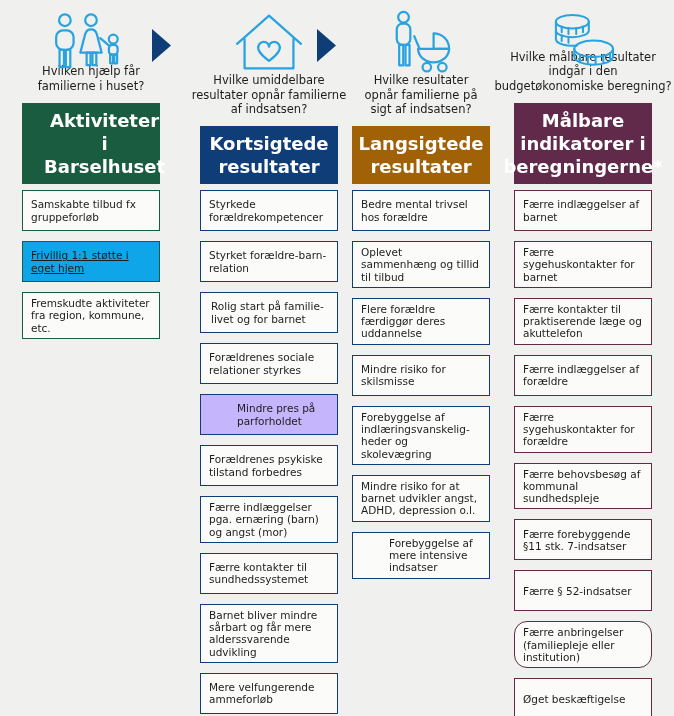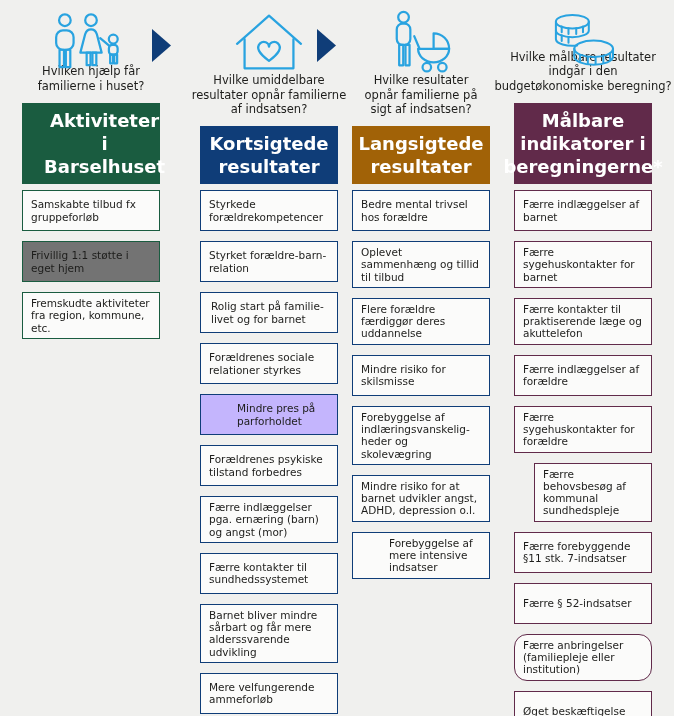--- a/index.html
+++ b/index.html
@@ -116,21 +116,21 @@
     <rect x="67" y="44" width="3" height="9"></rect>
   </svg>
           </div>
       <div class="question">Hvilken hjælp får familierne i huset?</div>
       <div class="header" style="background: rgb(26, 92, 64); padding-left: 31px;">
         <span class="header-label">Aktiviteter i Barselhuset</span>
       </div>
     </div>
     <div class="boxes">
           <div class="box" style="border-color: rgb(26, 92, 64); background: rgb(251, 251, 250);">Samskabte tilbud fx gruppeforløb</div>
-          <div class="box" style="border-color: rgb(26, 92, 64); background: #737373;">Frivillig 1:1 støtte i eget hjem</div>
+          <div class="box" style="border-color: rgb(26, 92, 64); background: #0ea5e9; text-decoration: underline;">Frivillig 1:1 støtte i eget hjem</div>
           <div class="box" style="border-color: rgb(26, 92, 64); background: rgb(251, 251, 250);">Fremskudte aktiviteter fra region, kommune, etc.</div>
         </div>
   </div>
 
   <div class="col">
     <div class="top">
       <div class="icon-row" style="color: rgb(41, 163, 224);">
             <svg width="76" height="62" viewBox="0 0 78 66" fill="none" stroke="currentColor" stroke-width="2.4" stroke-linejoin="round" stroke-linecap="round">
     <path d="M5 35 L39 5 L73 35"></path>
     <path d="M13 30 V61 H65 V30"></path>
@@ -205,21 +205,21 @@
       <div class="header" style="background: rgb(97, 42, 74);">
         <span class="header-label">Målbare indikatorer i beregningerne*</span>
       </div>
     </div>
     <div class="boxes">
           <div class="box" style="border-color: rgb(97, 42, 74); background: rgb(251, 251, 250);">Færre indlæggelser af barnet</div>
           <div class="box" style="border-color: rgb(97, 42, 74); background: rgb(251, 251, 250);">Færre sygehuskontakter for barnet</div>
           <div class="box" style="border-color: rgb(97, 42, 74); background: rgb(251, 251, 250);">Færre kontakter til praktiserende læge og akuttelefon</div>
           <div class="box" style="border-color: rgb(97, 42, 74); background: rgb(251, 251, 250);">Færre indlæggelser af forældre</div>
           <div class="box" style="border-color: rgb(97, 42, 74); background: rgb(251, 251, 250);">Færre sygehuskontakter for forældre</div>
-          <div class="box" style="border-color: rgb(97, 42, 74); background: rgb(251, 251, 250); margin-left: 20px;">Færre behovsbesøg af kommunal sundhedspleje</div>
+          <div class="box" style="border-color: rgb(97, 42, 74); background: rgb(251, 251, 250);">Færre behovsbesøg af kommunal sundhedspleje</div>
           <div class="box" style="border-color: rgb(97, 42, 74); background: rgb(251, 251, 250);">Færre forebyggende §11 stk. 7-indsatser</div>
           <div class="box" style="border-color: rgb(97, 42, 74); background: rgb(251, 251, 250);">Færre § 52-indsatser</div>
           <div class="box" style="border-color: rgb(97, 42, 74); background: rgb(251, 251, 250); border-radius: 13px;">Færre anbringelser (familiepleje eller institution)</div>
           <div class="box" style="border-color: rgb(97, 42, 74); background: rgb(251, 251, 250);">Øget beskæftigelse</div>
         </div>
   </div>
 </div>
   <svg class="flow-arrow a1" viewBox="0 0 19 33">
       <polygon points="0,0 19,16.5 0,33" style="fill: rgb(15, 61, 120);"></polygon>
     </svg>

